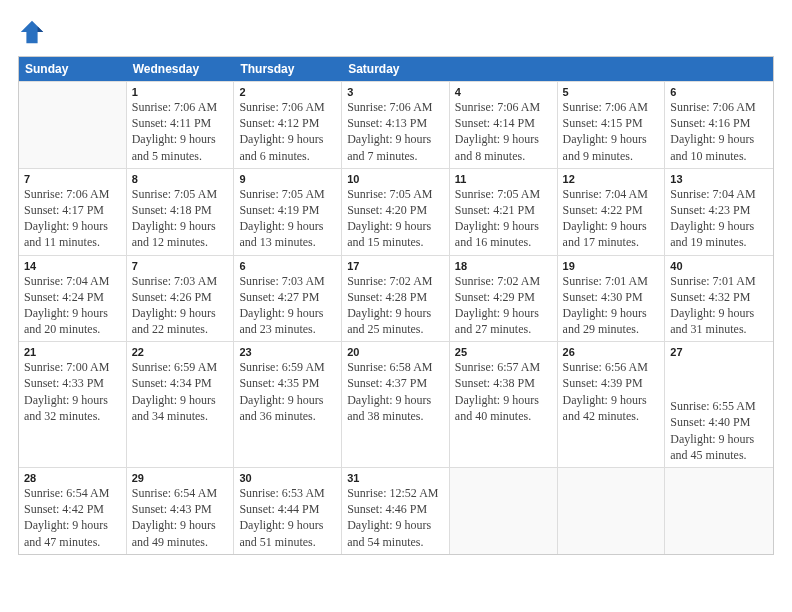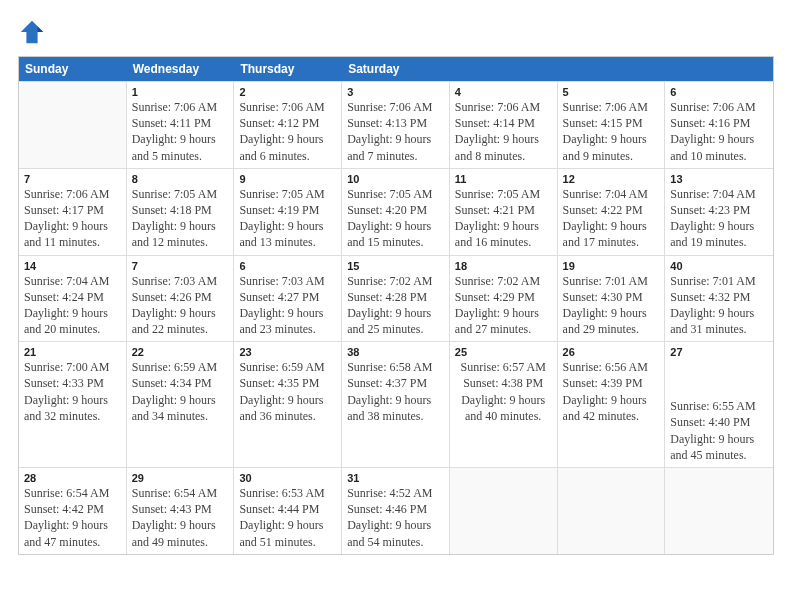--- a/index.html
+++ b/index.html
@@ -250,21 +250,21 @@
 and 22 minutes.</div>
           </div>
           <div class="cal-cell">
             <span class="day-num">6</span>
             <div class="cell-info" style="white-space: pre-line;">Sunrise: 7:03 AM
 Sunset: 4:27 PM
 Daylight: 9 hours
 and 23 minutes.</div>
           </div>
           <div class="cal-cell">
-            <span class="day-num">15</span>
+            <span class="day-num">17</span>
             <div class="cell-info" style="white-space: pre-line;">Sunrise: 7:02 AM
 Sunset: 4:28 PM
 Daylight: 9 hours
 and 25 minutes.</div>
           </div>
           <div class="cal-cell">
             <span class="day-num">18</span>
             <div class="cell-info" style="white-space: pre-line;">Sunrise: 7:02 AM
 Sunset: 4:29 PM
 Daylight: 9 hours
@@ -301,29 +301,29 @@
 and 34 minutes.</div>
           </div>
           <div class="cal-cell">
             <span class="day-num">23</span>
             <div class="cell-info" style="white-space: pre-line;">Sunrise: 6:59 AM
 Sunset: 4:35 PM
 Daylight: 9 hours
 and 36 minutes.</div>
           </div>
           <div class="cal-cell">
-            <span class="day-num">38</span>
+            <span class="day-num">20</span>
             <div class="cell-info" style="white-space: pre-line;">Sunrise: 6:58 AM
 Sunset: 4:37 PM
 Daylight: 9 hours
 and 38 minutes.</div>
           </div>
           <div class="cal-cell">
             <span class="day-num">25</span>
-            <div class="cell-info" style="white-space: pre-line; text-align: center;">Sunrise: 6:57 AM
+            <div class="cell-info" style="white-space: pre-line;">Sunrise: 6:57 AM
 Sunset: 4:38 PM
 Daylight: 9 hours
 and 40 minutes.</div>
           </div>
           <div class="cal-cell">
             <span class="day-num">26</span>
             <div class="cell-info" style="white-space: pre-line;">Sunrise: 6:56 AM
 Sunset: 4:39 PM
 Daylight: 9 hours
 and 42 minutes.</div>
@@ -353,21 +353,21 @@
           </div>
           <div class="cal-cell">
             <span class="day-num">30</span>
             <div class="cell-info" style="white-space: pre-line;">Sunrise: 6:53 AM
 Sunset: 4:44 PM
 Daylight: 9 hours
 and 51 minutes.</div>
           </div>
           <div class="cal-cell">
             <span class="day-num">31</span>
-            <div class="cell-info" style="white-space: pre-line;">Sunrise: 4:52 AM
+            <div class="cell-info" style="white-space: pre-line;">Sunrise: 12:52 AM
 Sunset: 4:46 PM
 Daylight: 9 hours
 and 54 minutes.</div>
           </div>
           <div class="cal-cell empty"></div>
           <div class="cal-cell empty"></div>
           <div class="cal-cell empty"></div>
         </div>
       </div>
   </div>

